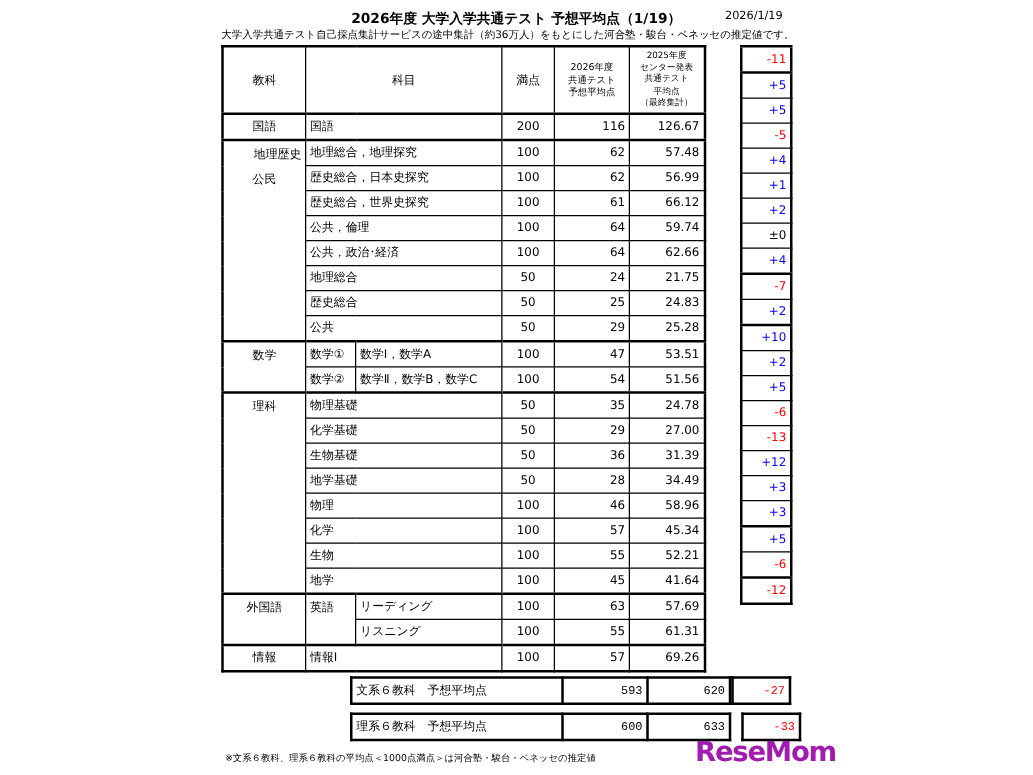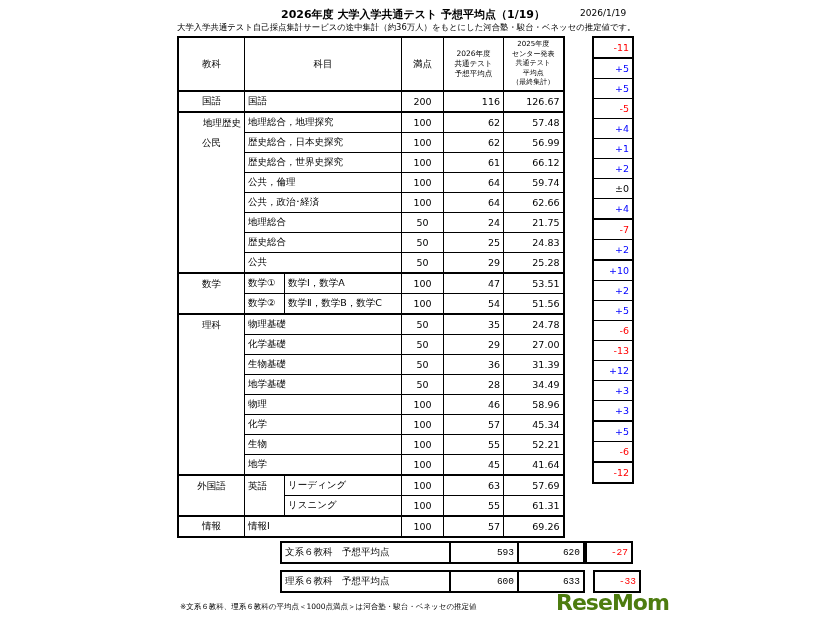--- a/index.html
+++ b/index.html
@@ -22,21 +22,21 @@
   .thick-top td { border-top:2px solid #000; }
   #diff { left:592px; top:36px; border:2px solid #000; }
   #diff th { height:52px; }
   .neg { color:#ff0000; }
   .pos { color:#0000ff; }
   .zero { color:#000; }
   .tot { position:absolute; border-collapse:collapse; }
   .tot td { border:2px solid #000; height:19px; font-size:9.5px;font-family:Liberation Mono, monospace; }
   .note { position:absolute; left:180px; top:602px; font-size:7.5px; white-space:nowrap; }
   .logo { position:absolute; left:556px; top:590px; font-size:22px; font-weight:bold;
-          color:#4d7c0f; font-family:"DejaVu Sans",sans-serif; letter-spacing:-1px; }
+          color:#a21caf; font-family:"DejaVu Sans",sans-serif; letter-spacing:-1px; }
 </style>
 </head>
 <body>
 
 <div class="title">2026年度 大学入学共通テスト 予想平均点（1/19）</div>
 <div class="date">2026/1/19</div>
 <div class="subtitle">大学入学共通テスト自己採点集計サービスの途中集計（約36万人）をもとにした河合塾・駿台・ベネッセの推定値です。</div>
 
 <table id="main">
   <colgroup>

